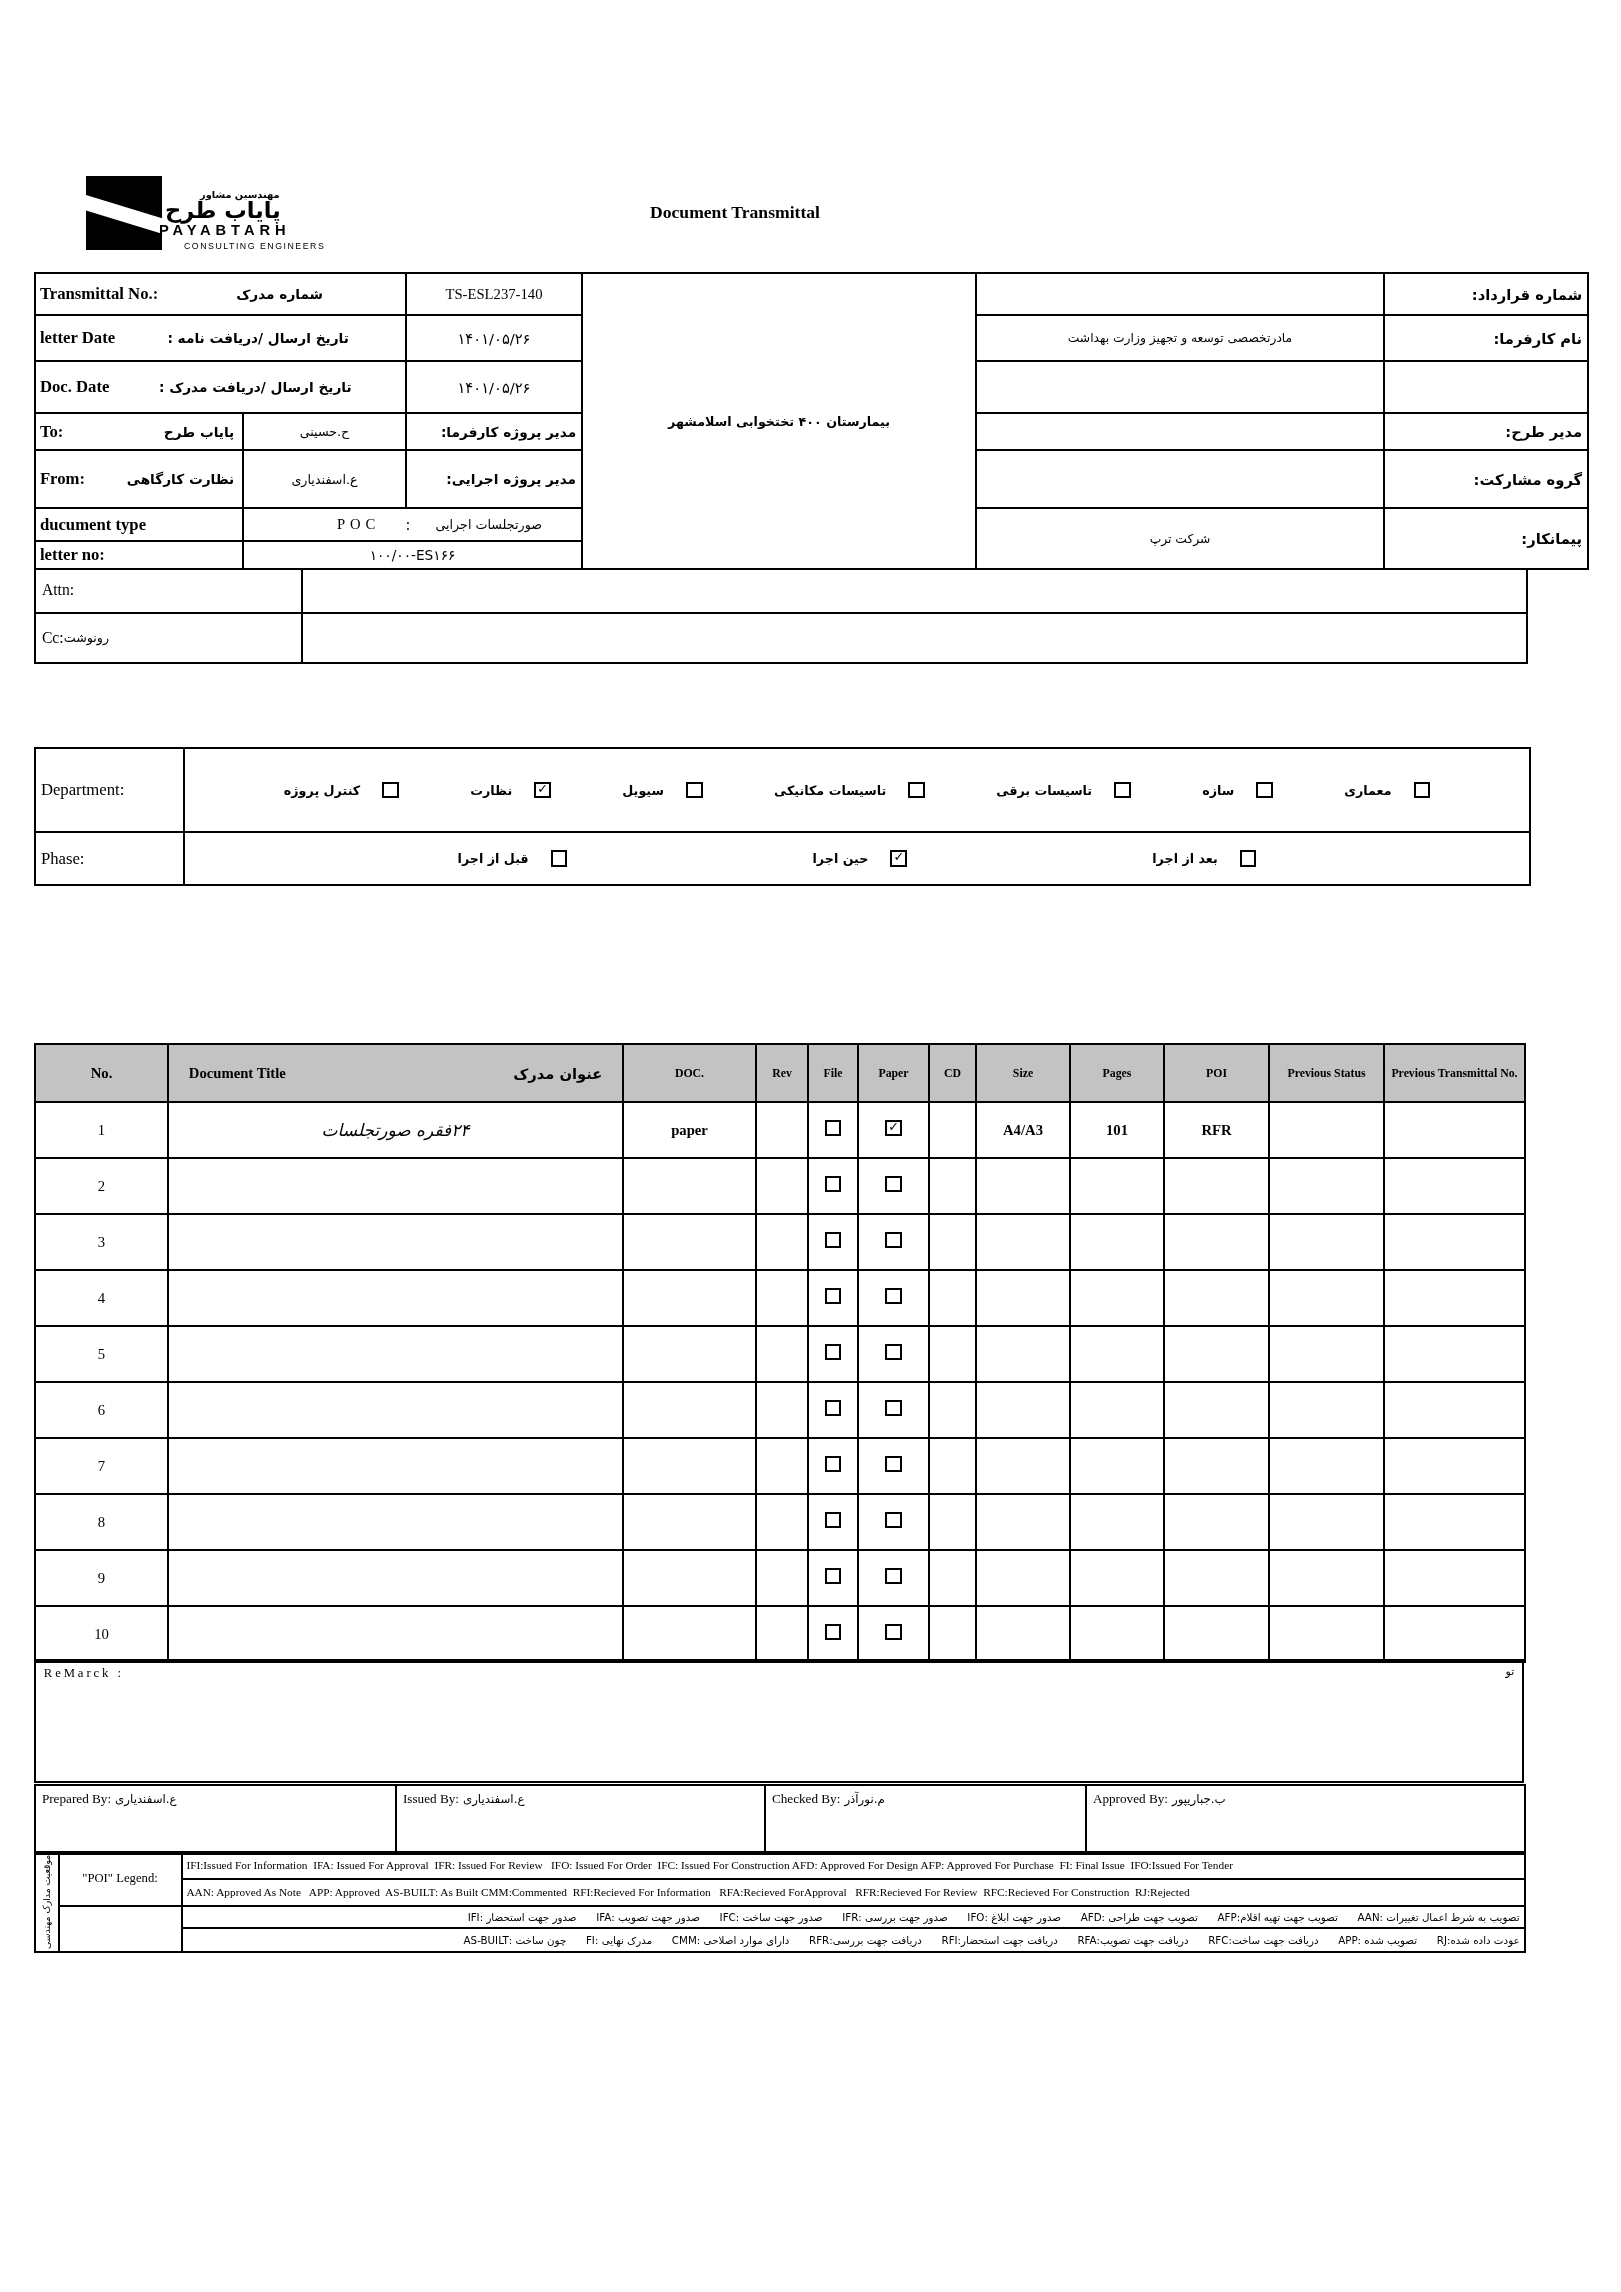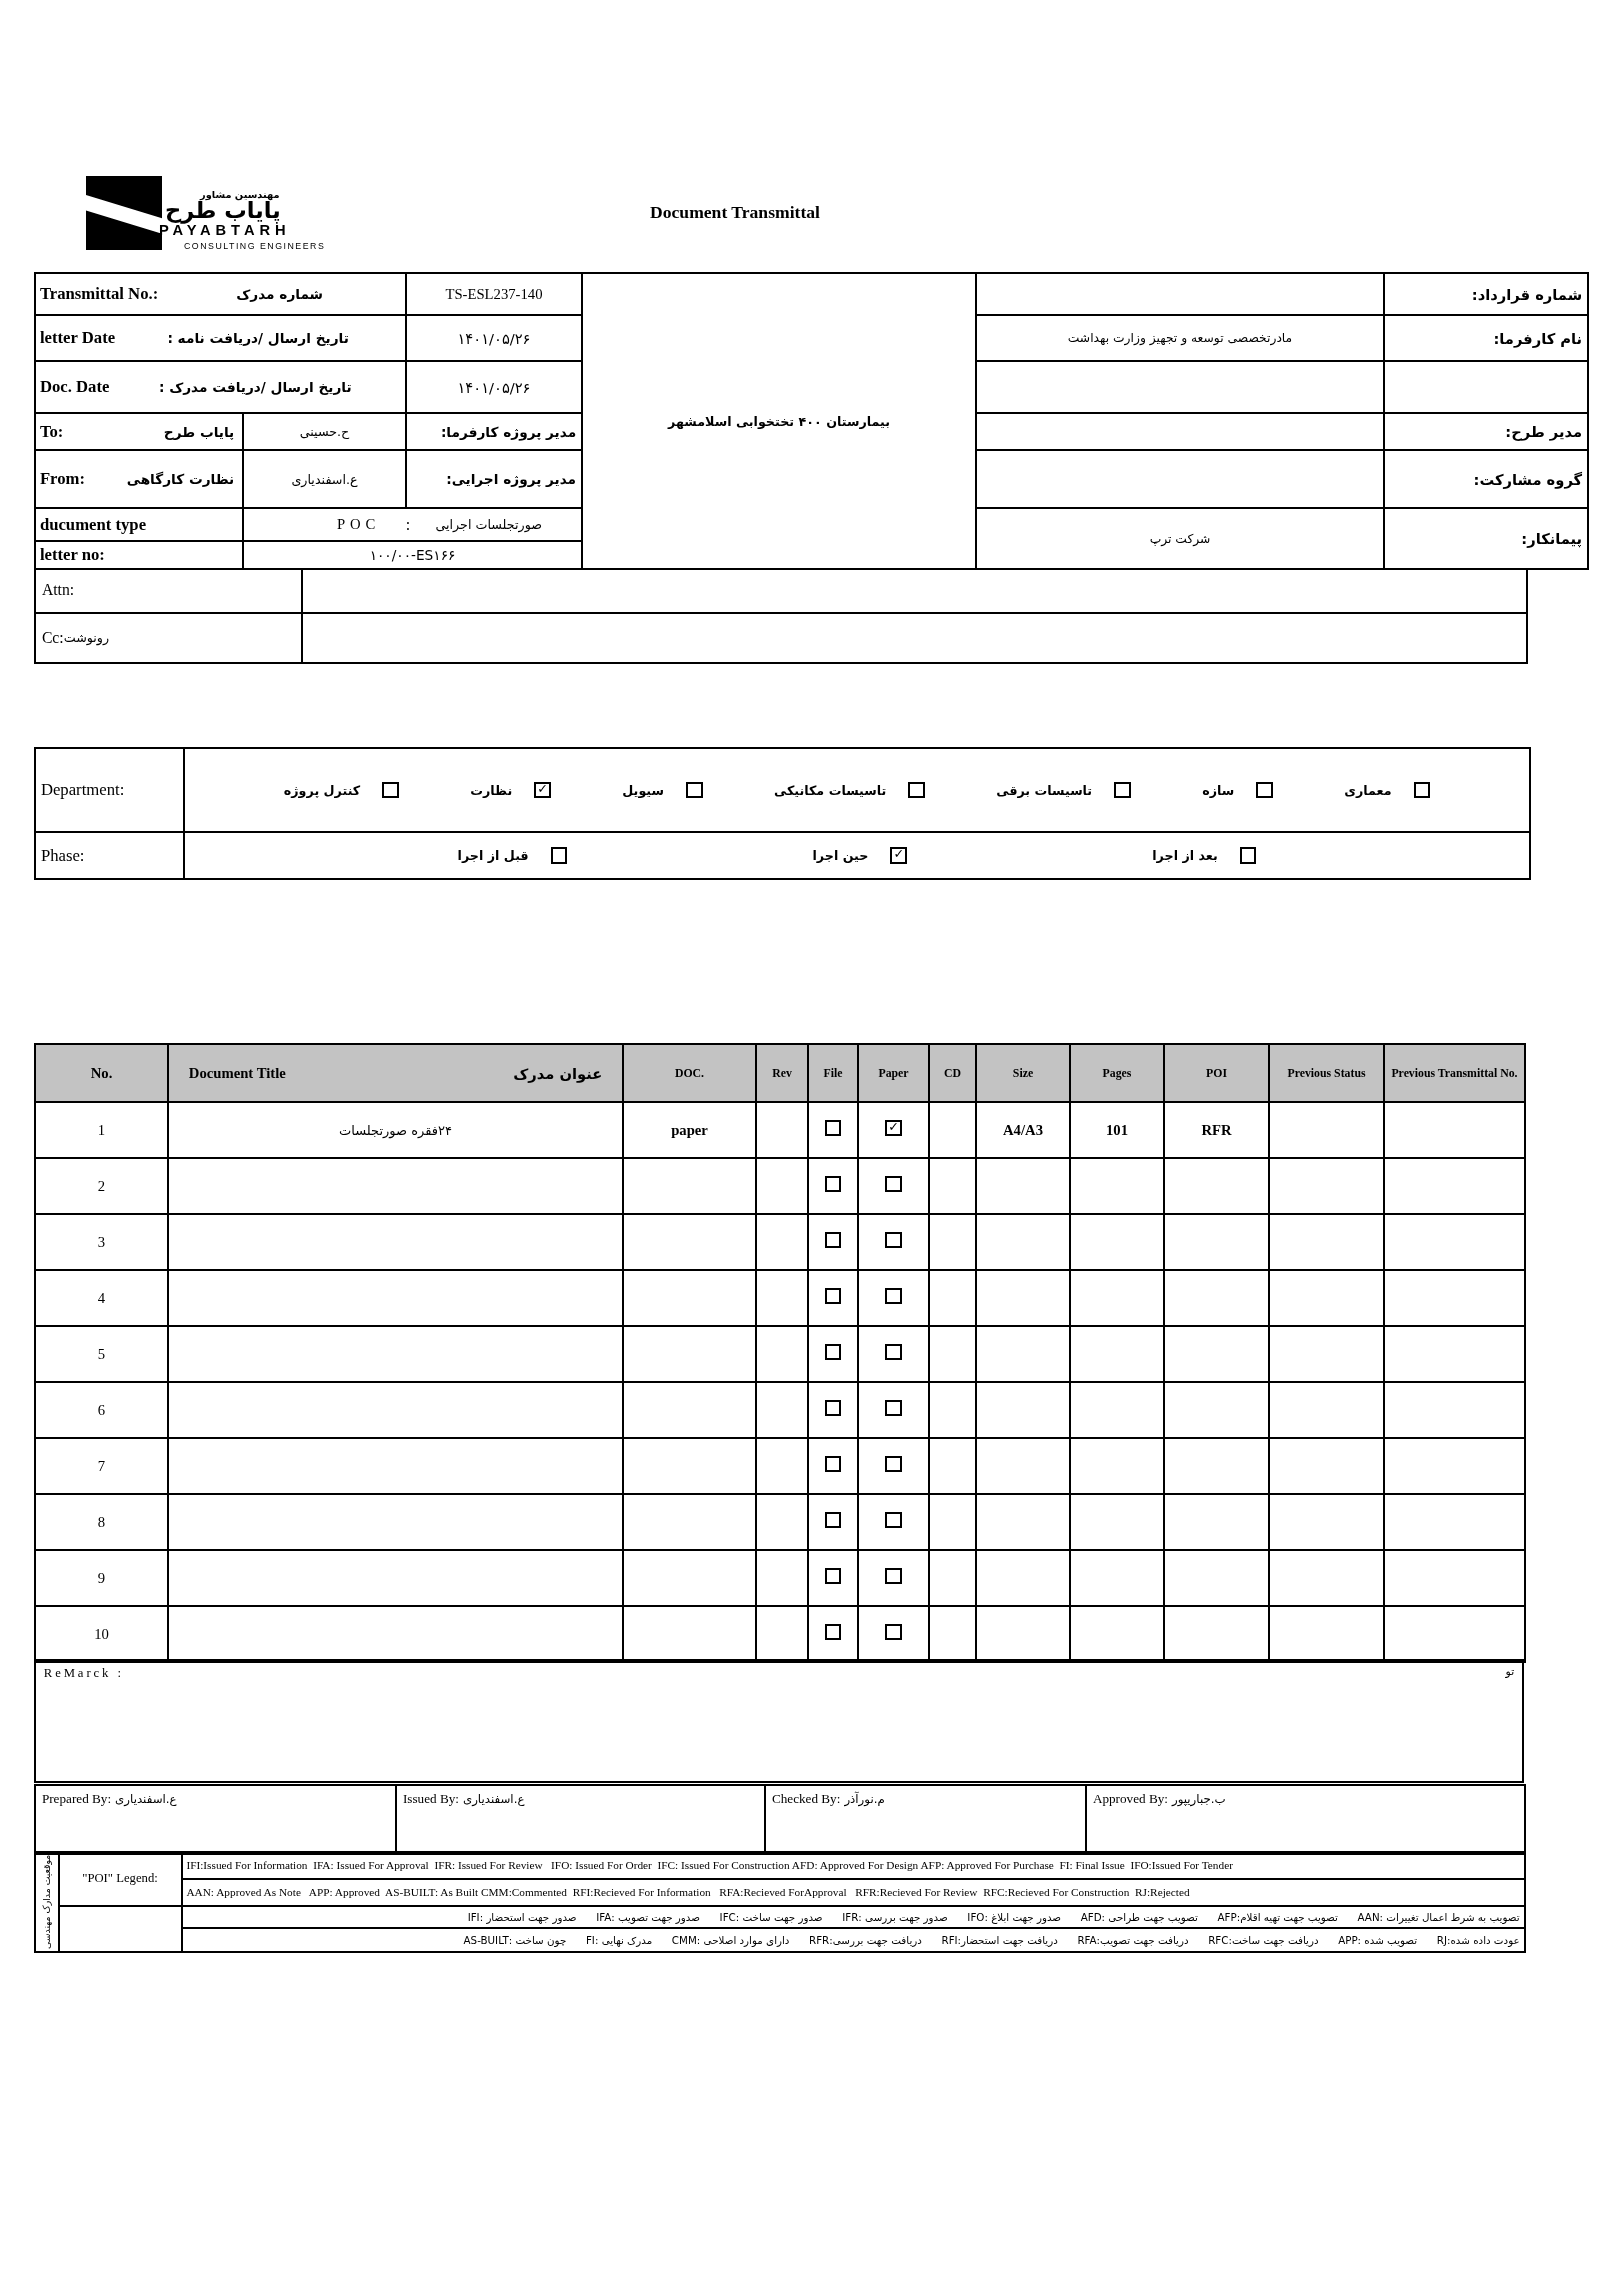--- a/index.html
+++ b/index.html
@@ -52,21 +52,21 @@
   #discipline-val{text-align:center;font-size:15.7px;}
   
   #main-table{left:34px;top:1043px;width:1490px;border:2.9px solid #000;}
   #main-table th{border:2px solid #000;background:#c3c3c3;font-size:14.7px;font-weight:bold;overflow:hidden;padding:0 2.9px;}
   #main-table thead tr{height:58px;}
   #main-table tbody tr{height:56px;}
   .smallhead{font-size:11.8px !important;}
   #title-head{display:flex;justify-content:space-between;align-items:center;padding:0 11.8px;border:none;background:none;}
   #title-head .fah{direction:rtl;font-size:14.7px;}
   .c{text-align:center;font-size:14.7px;}
-  .titlecell{direction:rtl;font-size:13px;}
+  .titlecell{direction:rtl;font-size:17px;font-style:italic;}
   
   #remark-box{left:34px;top:1659px;width:1490px;height:124px;border:2.9px solid #000;box-sizing:border-box;}
   #remark-label{left:7.8px;top:4.9px;font-size:12.7px;letter-spacing:2.9px;}
   #remark-corner{right:7.8px;top:3.9px;font-size:10.8px;direction:rtl;}
   
   #sig-table{left:34px;top:1784px;width:1490px;border:2.9px solid #000;}
   #sig-table td{vertical-align:top;padding:2.9px 5.9px;height:61px;}
   .siglbl{font-size:13.2px;}
   .signame{font-size:11.8px;direction:rtl;unicode-bidi:embed;}
   
@@ -221,21 +221,21 @@
               <span class="cb checked"></span>
               <span class="optlbl fa">نظارت</span>
             </span>
         <span class="opt">
               <span class="cb"></span>
               <span class="optlbl fa">کنترل پروژه</span>
             </span>
       </div>
     </td>
   </tr>
-  <tr style="height:47px">
+  <tr style="height:53px">
     <td class="seclabel">Phase:</td>
     <td style="padding:0">
       <div class="optrow">
         <span class="opt">
               <span class="cb"></span>
               <span class="optlbl fa">بعد از اجرا</span>
             </span>
         <span class="opt">
               <span class="cb checked"></span>
               <span class="optlbl fa">حین اجرا</span>

